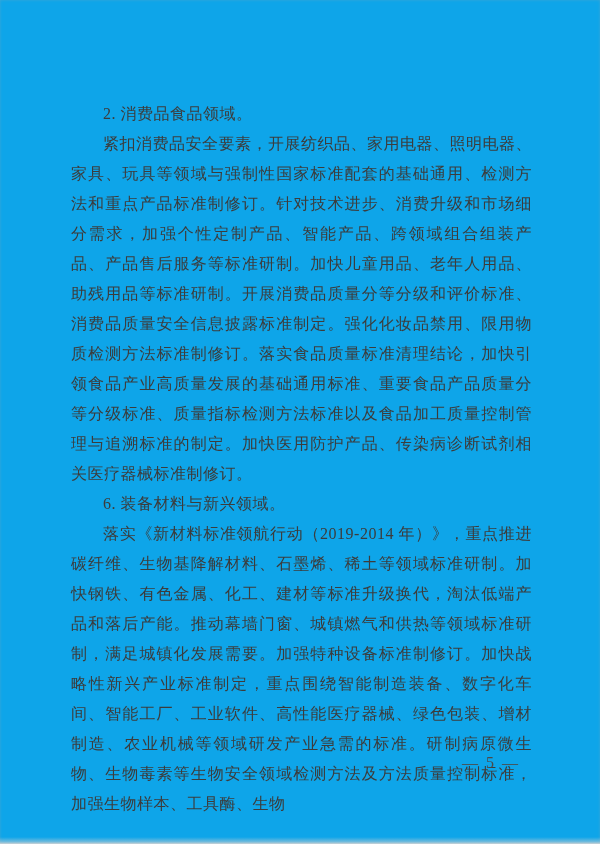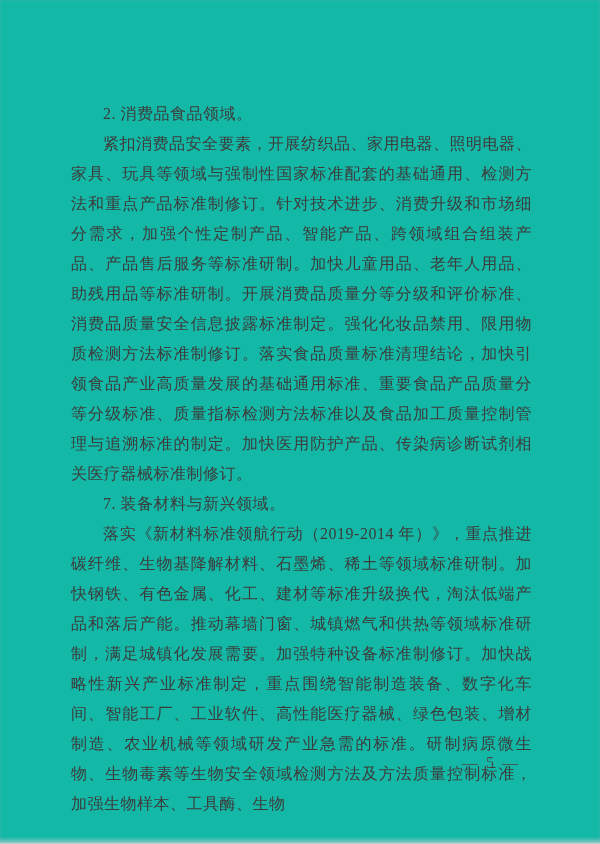--- a/index.html
+++ b/index.html
@@ -4,21 +4,21 @@
 <style>
   html, body {
     margin: 0;
     padding: 0;
     background: #ffffff;
   }
   .page {
     position: relative;
     width: 600px;
     height: 844px;
-    background: #14b8a6;
+    background: #0ea5e9;
     overflow: hidden;
     font-family: "Liberation Serif", "DejaVu Serif", serif;
   }
   
   .page::before {
     content: "";
     position: absolute;
     inset: 0;
     pointer-events: none;
     box-shadow: inset 0 0 3px rgba(160,168,172,0.35);
@@ -60,20 +60,20 @@
     pointer-events: none;
   }
 </style>
 </head>
 <body>
 
 <div class="page">
   <div class="content">
     <p class="heading">2. 消费品食品领域。</p>
     <p class="para">紧扣消费品安全要素，开展纺织品、家用电器、照明电器、家具、玩具等领域与强制性国家标准配套的基础通用、检测方法和重点产品标准制修订。针对技术进步、消费升级和市场细分需求，加强个性定制产品、智能产品、跨领域组合组装产品、产品售后服务等标准研制。加快儿童用品、老年人用品、助残用品等标准研制。开展消费品质量分等分级和评价标准、消费品质量安全信息披露标准制定。强化化妆品禁用、限用物质检测方法标准制修订。落实食品质量标准清理结论，加快引领食品产业高质量发展的基础通用标准、重要食品产品质量分等分级标准、质量指标检测方法标准以及食品加工质量控制管理与追溯标准的制定。加快医用防护产品、传染病诊断试剂相关医疗器械标准制修订。</p>
-    <p class="heading">7. 装备材料与新兴领域。</p>
+    <p class="heading">6. 装备材料与新兴领域。</p>
     <p class="para">落实《新材料标准领航行动（2019-2014 年）》，重点推进碳纤维、生物基降解材料、石墨烯、稀土等领域标准研制。加快钢铁、有色金属、化工、建材等标准升级换代，淘汰低端产品和落后产能。推动幕墙门窗、城镇燃气和供热等领域标准研制，满足城镇化发展需要。加强特种设备标准制修订。加快战略性新兴产业标准制定，重点围绕智能制造装备、数字化车间、智能工厂、工业软件、高性能医疗器械、绿色包装、增材制造、农业机械等领域研发产业急需的标准。研制病原微生物、生物毒素等生物安全领域检测方法及方法质量控制标准，加强生物样本、工具酶、生物</p>
   </div>
 
   <div class="page-number">— 5 —</div>
 
   <div class="scan-edge-bottom"></div>
 </div>
 
 </body></html>

